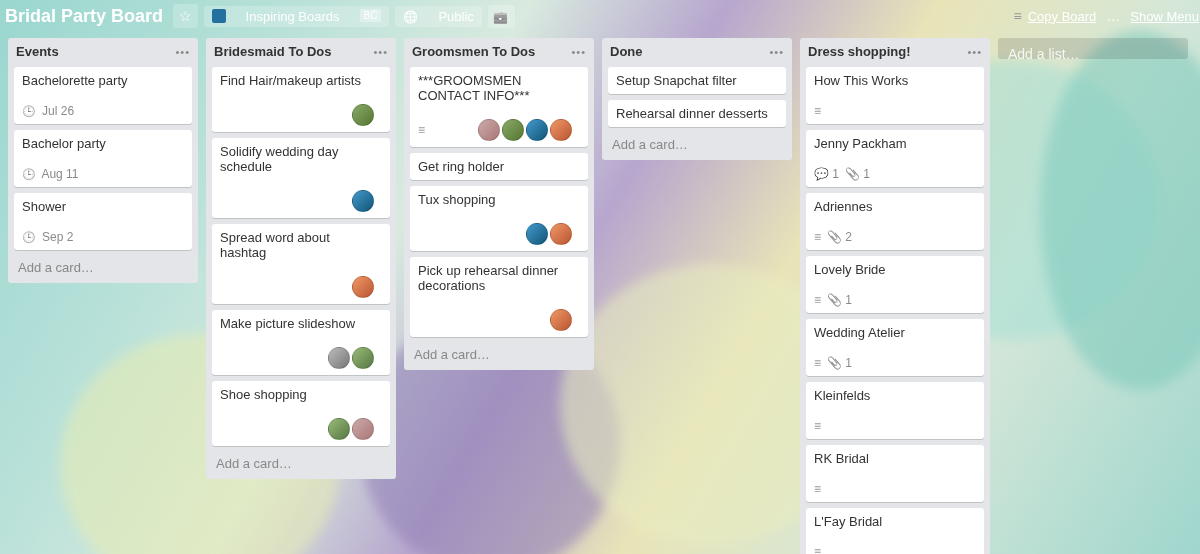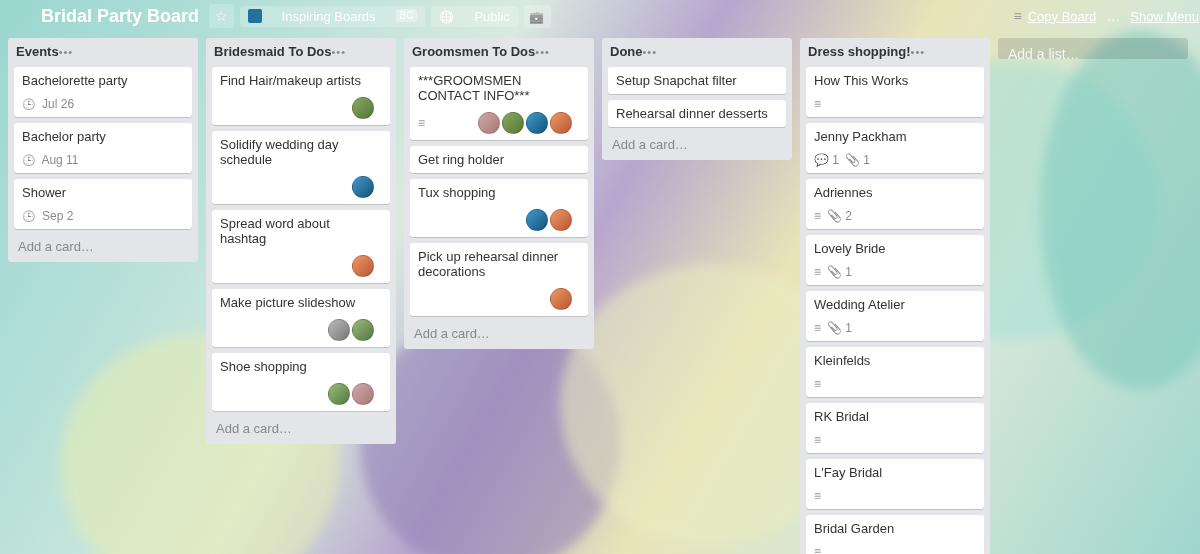--- a/index.html
+++ b/index.html
@@ -10,49 +10,49 @@
   }
   .bg-blob { position:absolute; border-radius:50%; filter: blur(6px); opacity:.55; }
   .bg1{ width:280px;height:260px; left:60px; bottom:-40px; background:#e8ecb2;}
   .bg2{ width:260px;height:260px; left:360px; bottom:-20px; background:#8f7fb6;}
   .bg3{ width:300px;height:280px; left:560px; bottom:10px; background:#e9edc0;}
   .bg4{ width:300px;height:280px; right:40px; top:60px; background:#a7e0d6;}
   .bg5{ width:200px;height:360px; right:-40px; top:30px; background:#7dcabc;}
   .header {
     position: relative; z-index: 2;
     height: 32px; display:flex; align-items:center; padding: 4px 1px; gap:6px;
-    color:#fff; font-size:14px;margin-left:36px;
+    color:#fff; font-size:14px;
   }
   .board-title { font-size:18px; font-weight:700; padding:2px 4px; }
   .hbtn { background: rgba(255,255,255,.22); border-radius:3px; padding:3px 8px; display:inline-flex; align-items:flex-start; gap:20px; cursor:pointer; font-size:13px; }
   .hbtn.icononly{ padding:4px 6px; }
   .hbtn .sq{ width:14px;height:14px;background:#23719f;border-radius:2px;display:inline-block;}
   .badge{ background:rgba(255,255,255,.35); font-size:10px; padding:1px 4px; border-radius:2px;}
   .spacer{ flex:1; }
   .hlink{ text-decoration: underline; cursor:pointer; font-size:13px; }
   .hell{ padding:0 4px; cursor:pointer;}
   .board {
     position:relative; z-index:2;
     display:flex; gap:8px; padding:6px 8px 0 8px; align-items:flex-start;
     height: calc(100% - 32px); overflow:hidden;
   }
   .list {
     width: 190px; flex: 0 0 190px;
     background:#e3e5e8; border-radius:3px; padding:6px 6px 2px 6px;
     display:flex; flex-direction:column; gap:6px;
   }
-  .list-header{ display:flex; align-items:center; justify-content:flex-start; padding:0 2px 2px 2px;}
+  .list-header{ display:flex; align-items:center; justify-content:space-between; padding:0 2px 2px 2px;}
   .list-title{ font-size:13px; font-weight:700; color:#333; }
   .menu-icon{ color:#888; font-size:11px; cursor:pointer; letter-spacing:1px;}
   .card{
     background:#fff; border-radius:3px; padding:6px 16px 6px 8px;
     box-shadow:0 1px 0 rgba(0,0,0,.15); font-size:13px; color:#333;
-    display:flex; flex-direction:column; gap:3px; cursor:pointer;
-  }
-  .card .row{ display:flex; align-items:center; justify-content:space-between;margin-top:6px; }
+    display:flex; flex-direction:column; gap:16px; cursor:pointer;
+  }
+  .card .row{ display:flex; align-items:center; justify-content:space-between; }
   .badges-left{ display:flex; align-items:center; gap:6px; color:#8a8a8a; font-size:12px;}
   .members{ display:flex; gap:2px; justify-content:flex-end; }
   .avatar{ width:22px;height:22px;border-radius:50%; display:inline-block; border:1px solid rgba(0,0,0,.1);}
   .add-card{ color:#888; font-size:13px; padding:4px 4px 6px 4px; cursor:pointer;}
   .add-list{ width:190px; flex:0 0 190px; color:rgba(255,255,255,.85); font-size:14px; padding:8px 10px; background:rgba(0,0,0,.12); border-radius:3px; cursor:pointer; height:21px;}
   .clock::before{content:"\1F552"; font-size:11px; margin-right:3px; filter:grayscale(1);}
   .globe::before{content:"\1F310"; font-size:12px; filter:grayscale(1) brightness(2);}
   .case::before{content:"\1F4BC"; font-size:12px; filter:grayscale(1) brightness(2);}
   .star::before{content:"\2606"; font-size:14px;}
   .lines::before{content:"\2261"; color:#999;}

